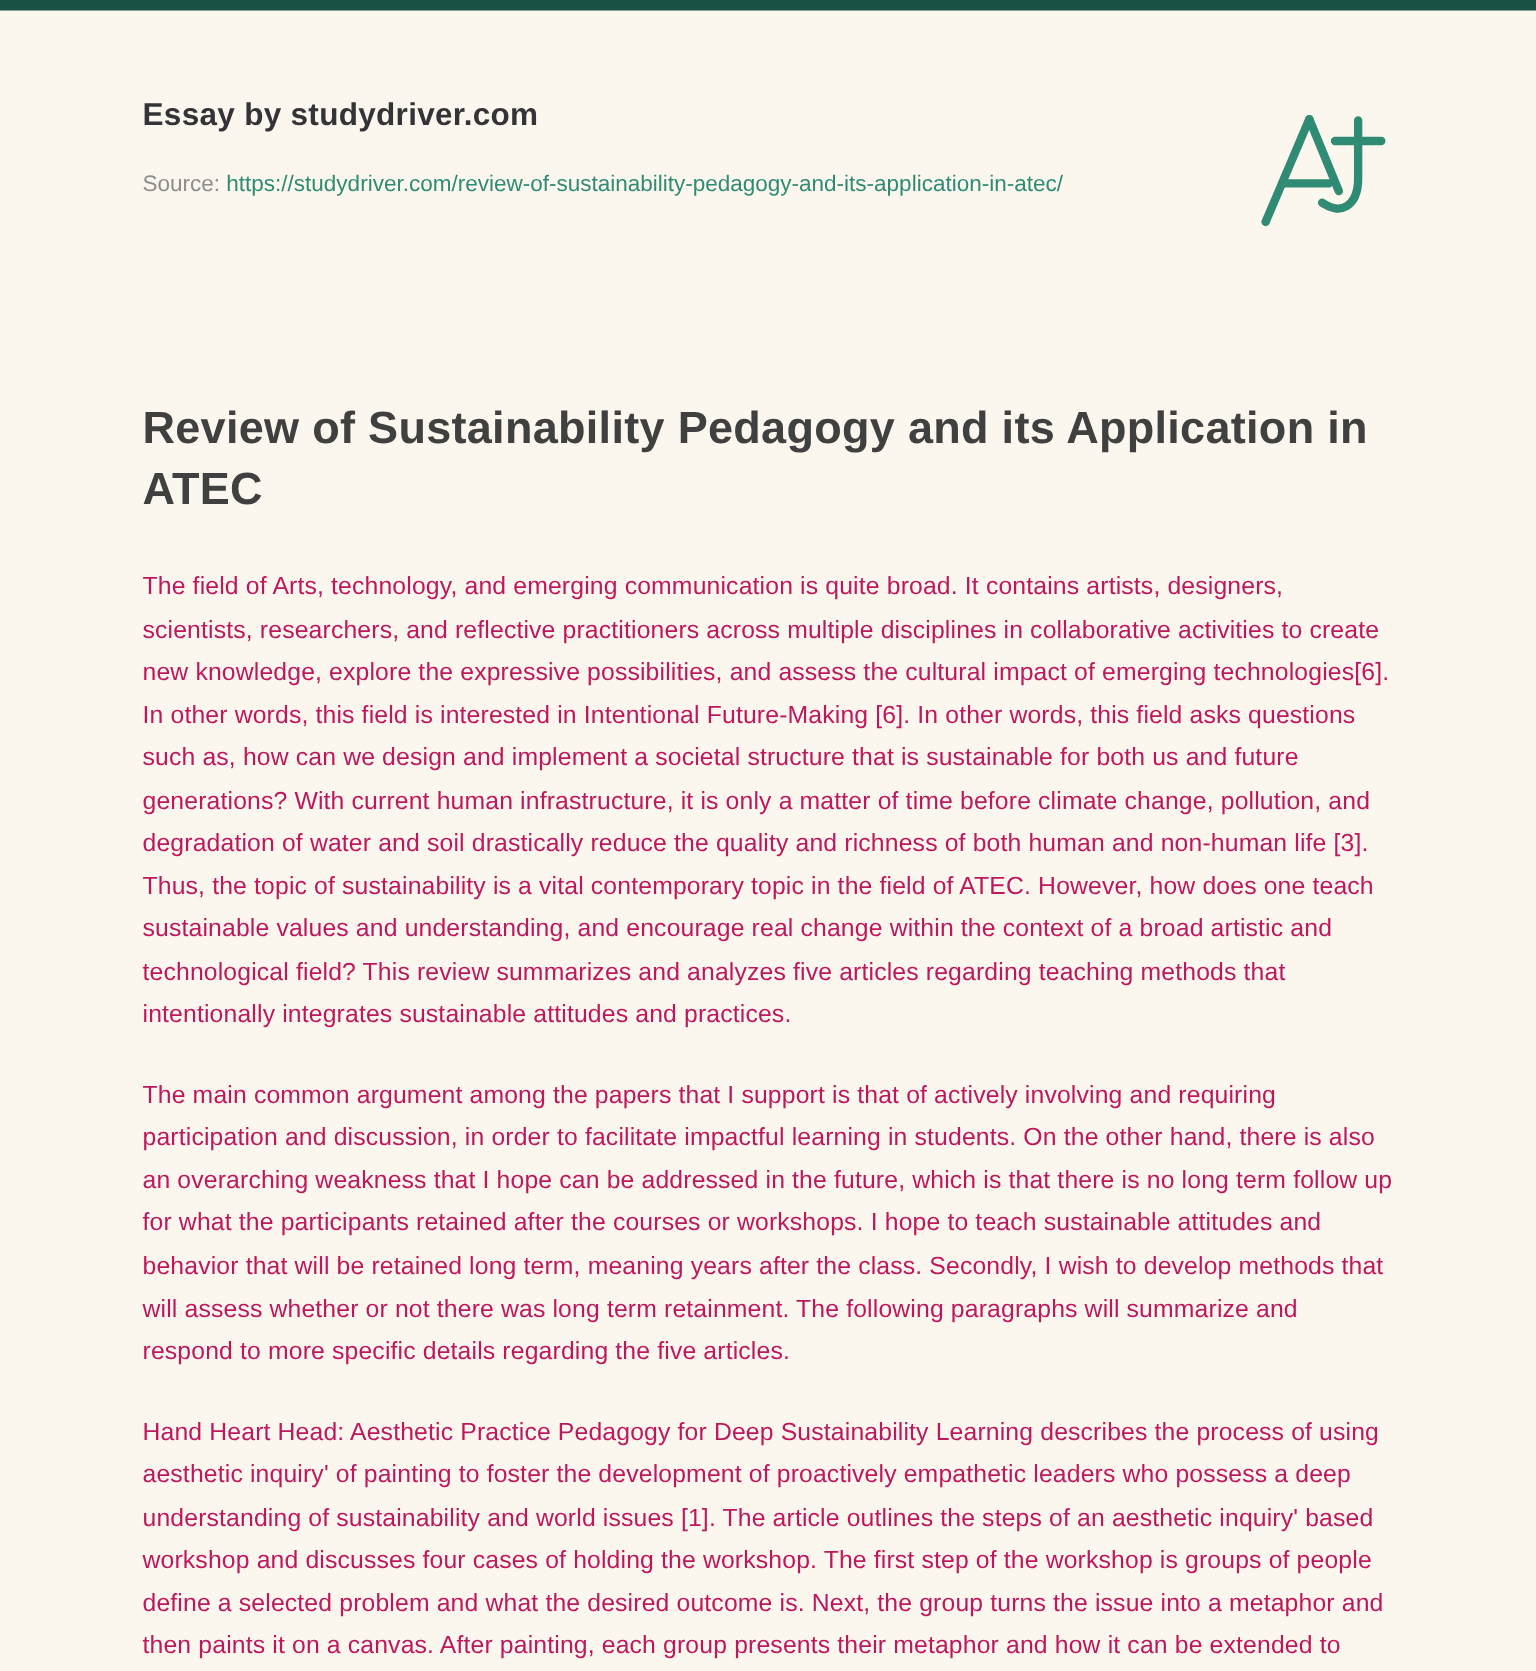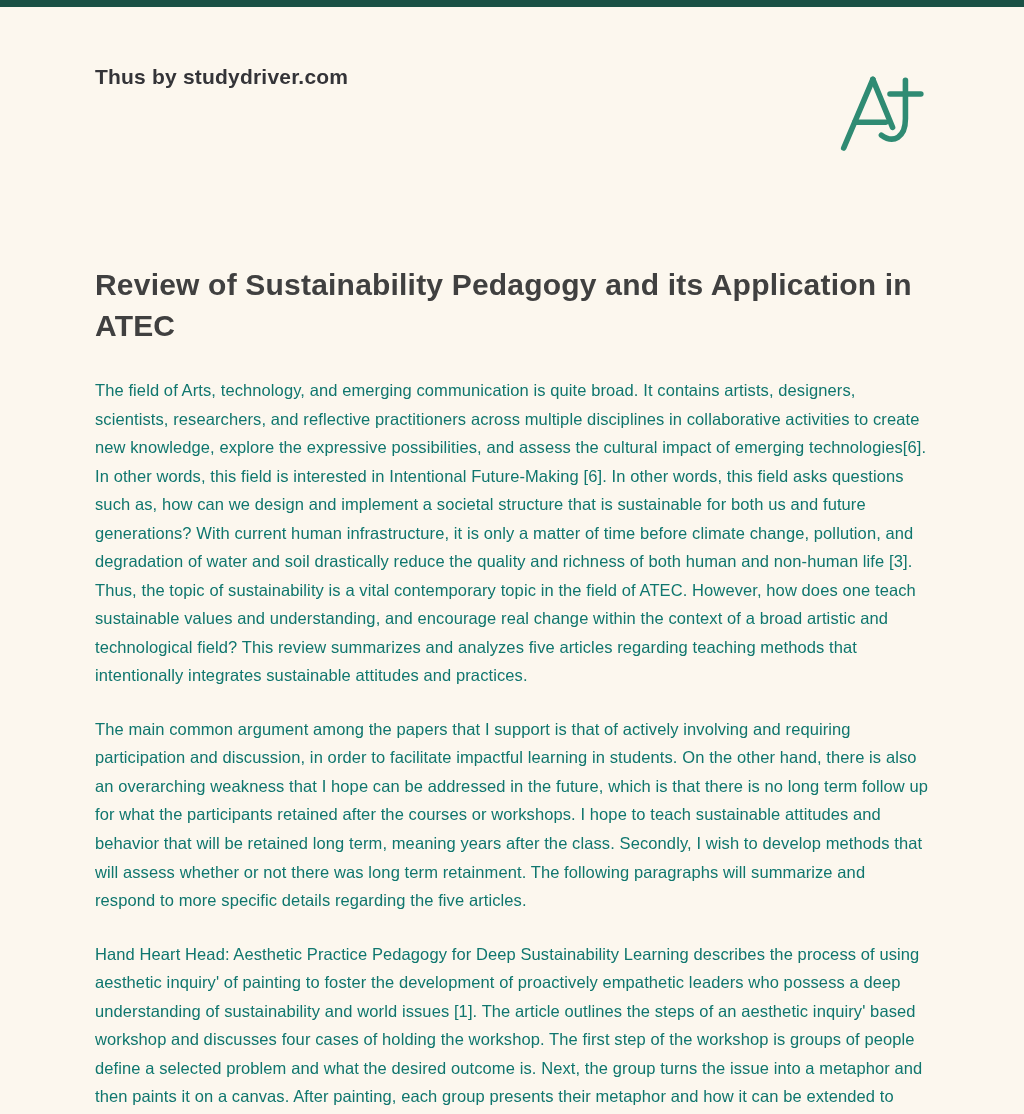--- a/index.html
+++ b/index.html
@@ -76,39 +76,43 @@
   }
 
   .article-body {
     margin-top: 30px;
     max-width: 836px;
   }
 
   .article-body p {
     font-size: 16.5px;
     line-height: 1.73;
-    color: #0f766e;
+    color: #be185d;
     margin-bottom: 25px;
     letter-spacing: 0.1px;
   }
 </style>
 </head>
 <body>
 
 <div class="page">
 
   <div class="top-bar"></div>
 
   <div class="content">
 
     <div class="header-row">
 
       <div class="header-text">
-        <div class="header-title">Thus by studydriver.com</div>
+        <div class="header-title">Essay by studydriver.com</div>
 
+        <div class="source-line">
+          <span>Source:</span>
+          <a href="#" class="source-link">https://studydriver.com/review-of-sustainability-pedagogy-and-its-application-in-atec/</a>
+        </div>
       </div>
 
       <div class="logo">
         <svg width="96" height="90" viewBox="0 0 112 100" aria-hidden="true">
           <g fill="none" stroke="#2f8b73" stroke-width="6.5" stroke-linecap="round" stroke-linejoin="round">
 
             <path d="M16 92 L50 12"></path>
 
             <path d="M50 12 L73 68"></path>
 

